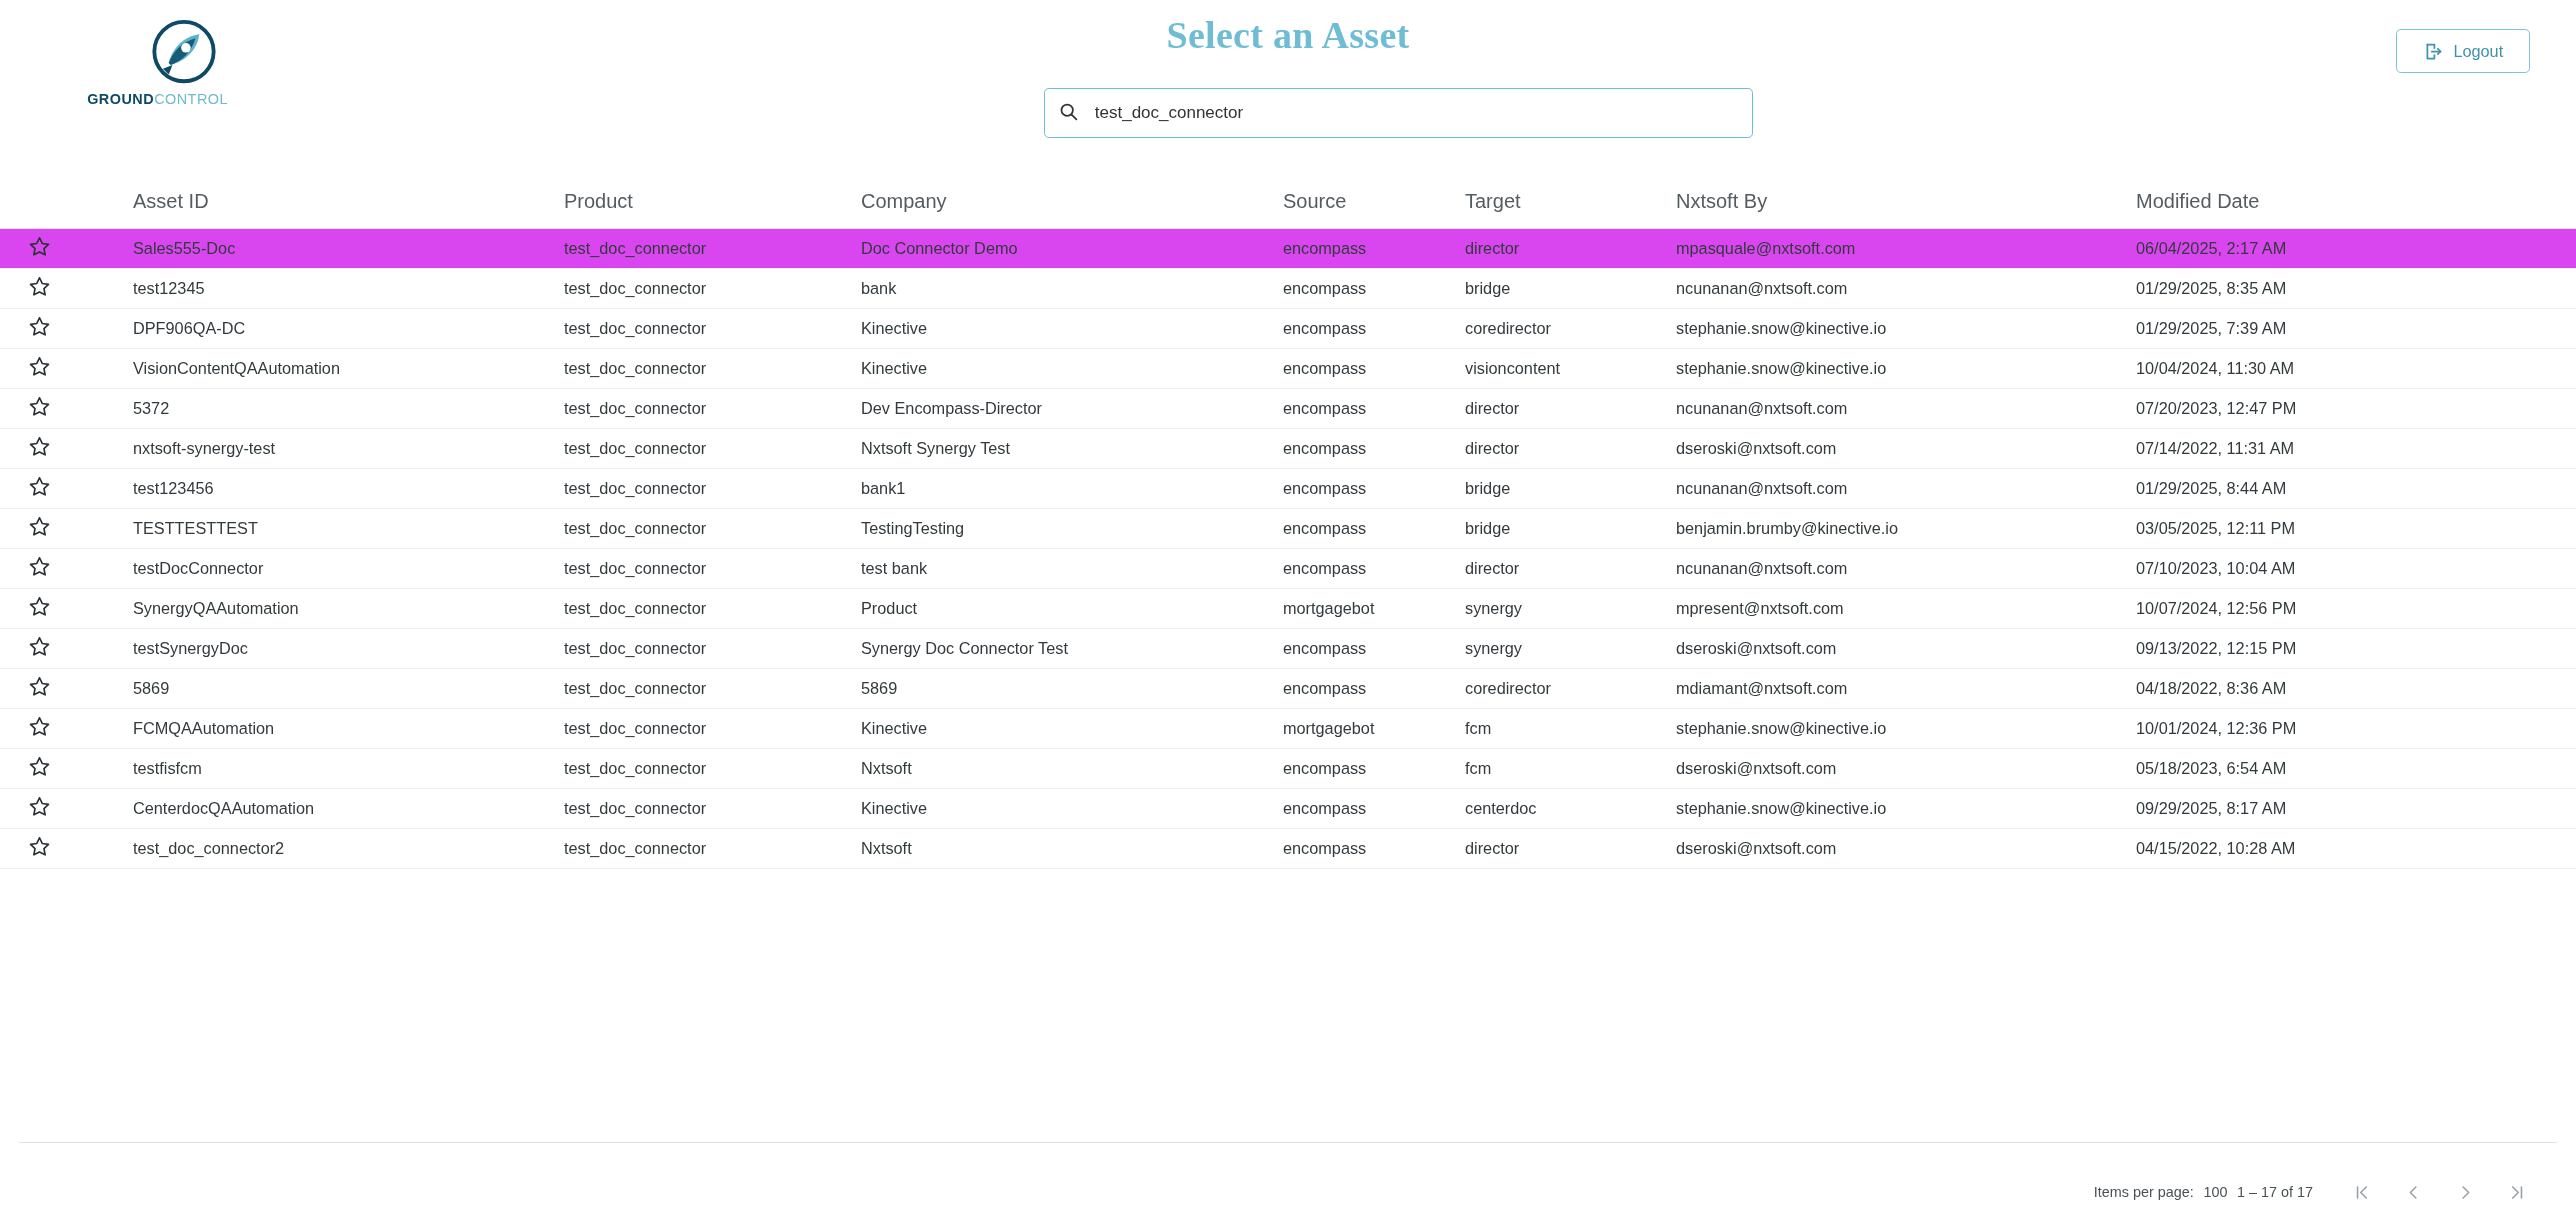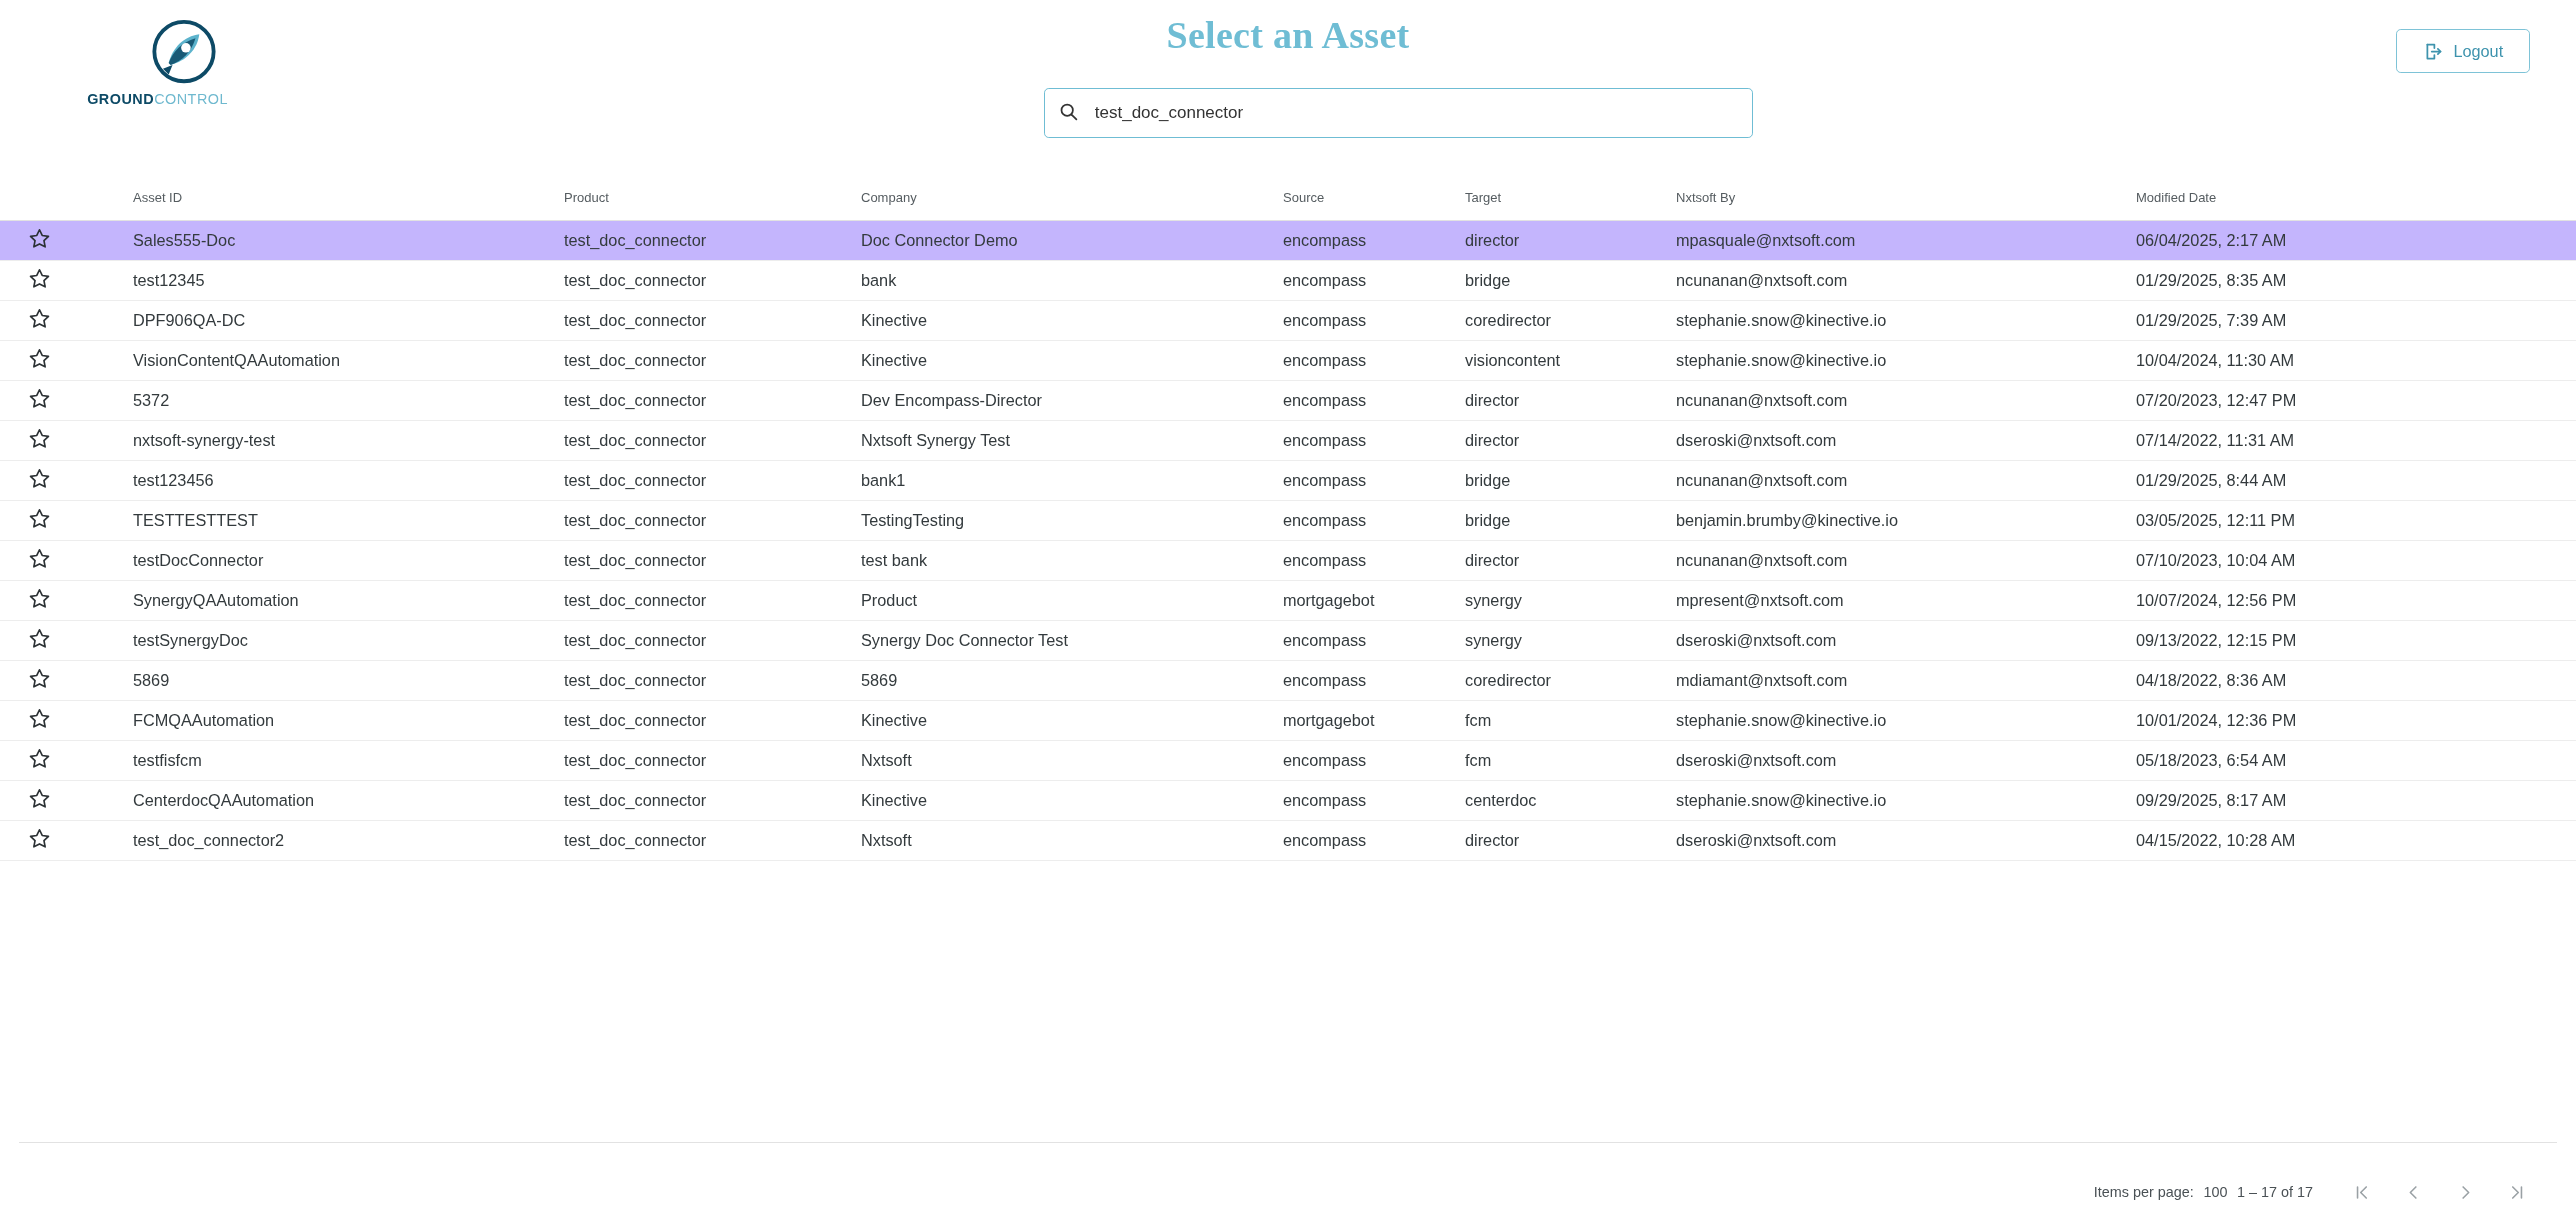--- a/index.html
+++ b/index.html
@@ -103,21 +103,21 @@
     left: 0; top: 180px;
     width: 2576px;
   }
   table.assets {
     width: 2576px;
     border-collapse: collapse;
     table-layout: fixed;
   }
   table.assets th {
     text-align: left;
-    font-size: 13px;
+    font-size: 20px;
     font-weight: 400;
     color: #555c60;
     padding: 9.6px 0 15.3px 0;
     border-bottom: 1px solid #e2e2e2;
     background: #ffffff;
   }
   table.assets td {
     font-size: 16.3px;
     color: #333a3d;
     padding: 0;
@@ -132,21 +132,21 @@
   .col-pad    { width: 75px; }
   .col-asset  { width: 431px; }
   .col-prod   { width: 297px; }
   .col-comp   { width: 422px; }
   .col-src    { width: 182px; }
   .col-tgt    { width: 211px; }
   .col-mod    { width: 460px; }
   .col-date   { width: 441px; }
 
   tr.row.selected td {
-    background: #c4b5fd;
+    background: #d946ef;
   }
   .star {
     display: inline-block;
     width: 25px; height: 25px;
     cursor: pointer;
     line-height: 1;
   }
   .star svg { display: block; }
 
   

